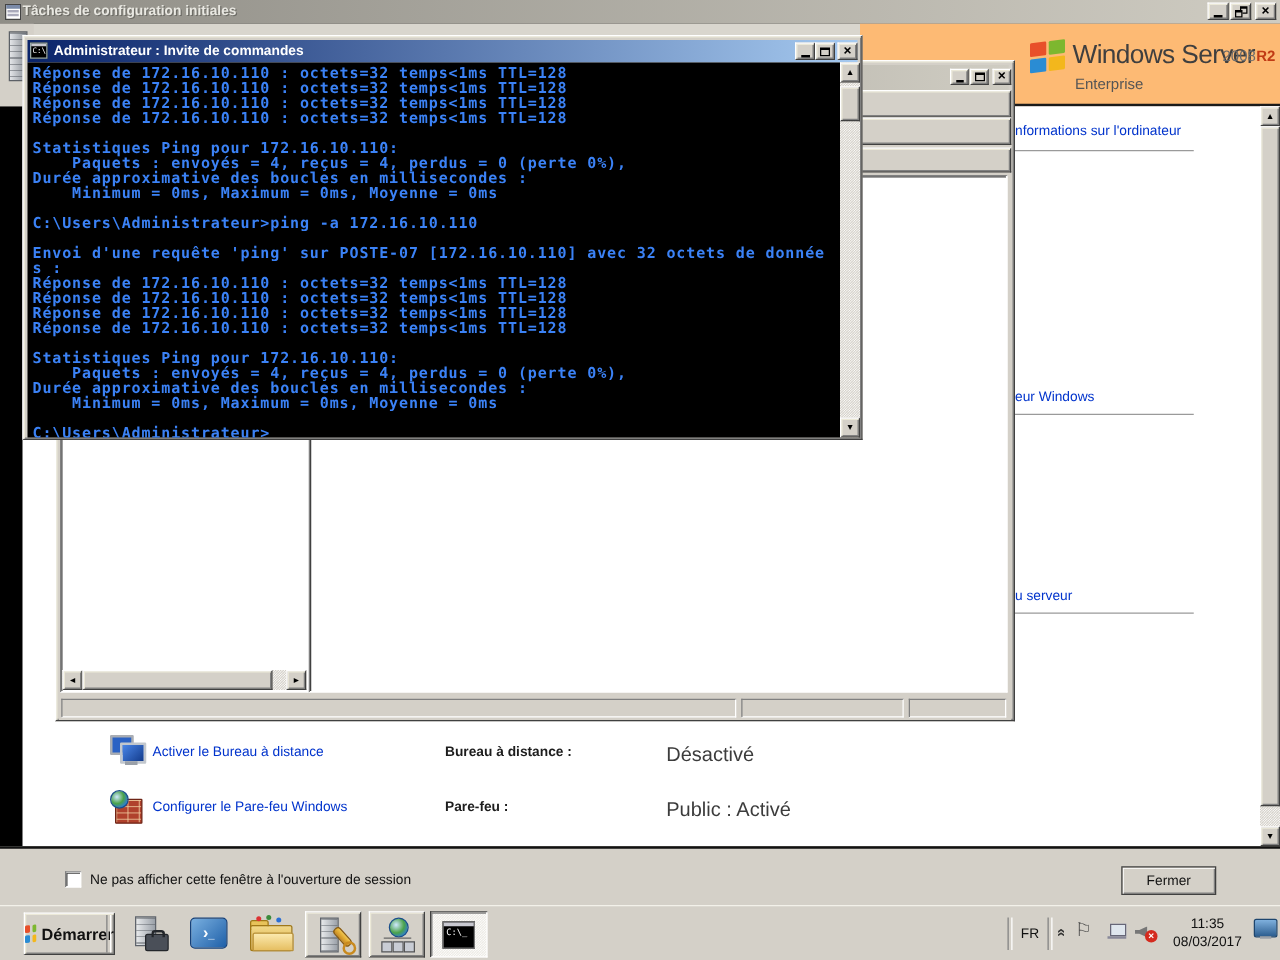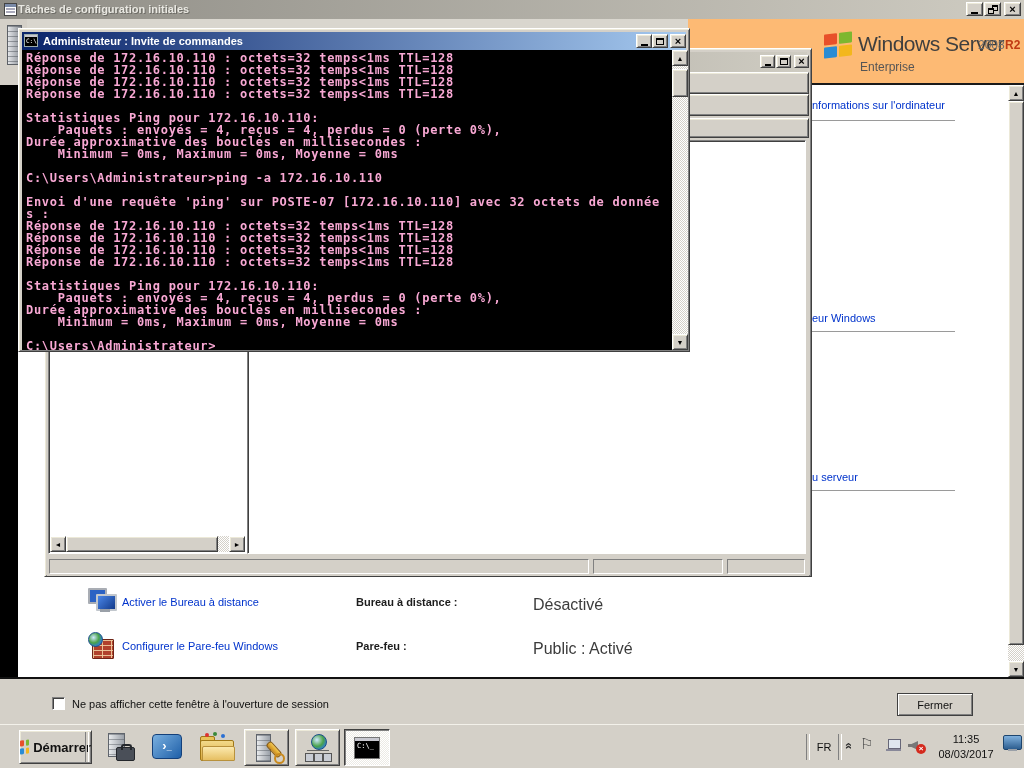--- a/index.html
+++ b/index.html
@@ -21,21 +21,21 @@
   .gl-restore::after{content:"";position:absolute;left:0;bottom:0;width:6px;height:6px;border:1px solid #000;border-top-width:2px;background:#d4d0c8;box-sizing:border-box;}
   .gl-x{font:bold 11px/9px "Liberation Sans",sans-serif;color:#000;}
   .link{color:#0033cc;font-size:11px;text-decoration:none;white-space:nowrap;}
   .lbl{font-size:11px;font-weight:bold;color:#1d1d1d;white-space:nowrap;}
   .val{font-size:16px;color:#3c3c3c;white-space:nowrap;}
   .sep{height:1px;background:#9a9a9a;}
   .winflag{display:grid;grid-template-columns:1fr 1fr;grid-template-rows:1fr 1fr;gap:2px;transform:skewY(-7deg);}
   .winflag i{border-radius:1px;}
   .winflag .p1{background:#e8502a;} .winflag .p2{background:#7db72f;}
   .winflag .p3{background:#2a8cd4;} .winflag .p4{background:#f3b71c;}
-  #console-pre{margin:0;padding:2px 0 0 4px;font-family:"DejaVu Sans Mono",monospace;font-weight:bold;font-size:12px;line-height:12px;letter-spacing:0.7px;color:#f9a8d4;white-space:pre;}
+  #console-pre{margin:0;padding:2px 0 0 4px;font-family:"DejaVu Sans Mono",monospace;font-weight:bold;font-size:12px;line-height:12px;letter-spacing:0.7px;color:#3b82f6;white-space:pre;}
   .statuscell{border:1px solid;border-color:#808080 #fff #fff #808080;box-sizing:border-box;}
   .tray-div{width:2px;border-left:1px solid #808080;border-right:1px solid #fff;}
   .task-btn{background:#d4d0c8;border:1px solid;border-color:#fff #404040 #404040 #fff;box-shadow:inset 1px 1px 0 #ece9d8, inset -1px -1px 0 #808080;display:flex;align-items:center;justify-content:center;box-sizing:border-box;}
   .task-btn.active{border-color:#404040 #fff #fff #404040;box-shadow:inset 1px 1px 0 #808080;background-color:#eceae4;background-image:linear-gradient(45deg,#fff 25%,transparent 25%,transparent 75%,#fff 75%),linear-gradient(45deg,#fff 25%,transparent 25%,transparent 75%,#fff 75%);background-size:2px 2px;background-position:0 0,1px 1px;}
 </style>
 </head>
 <body>
 
 <div class="a inact-grad" style="left:0;top:0;width:1024px;height:19px;">
   <div class="a" style="left:4px;top:3px;width:13px;height:13px;background:#fff;border:1px solid #444;box-sizing:border-box;">

